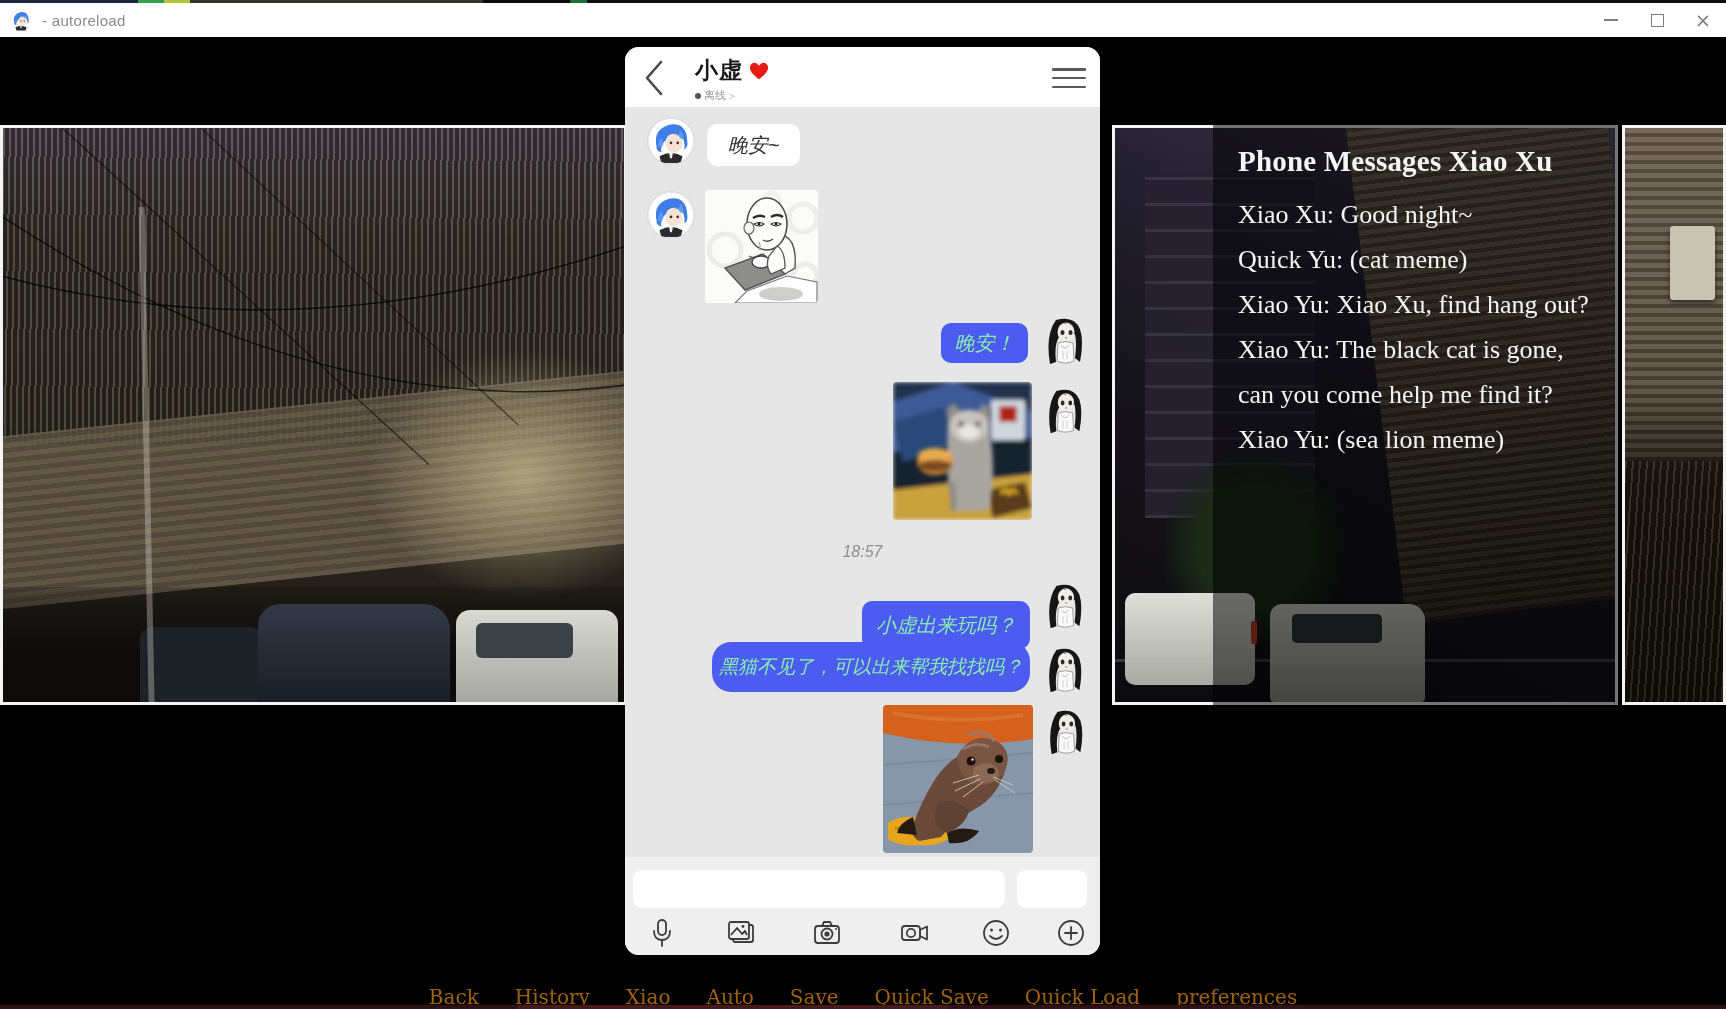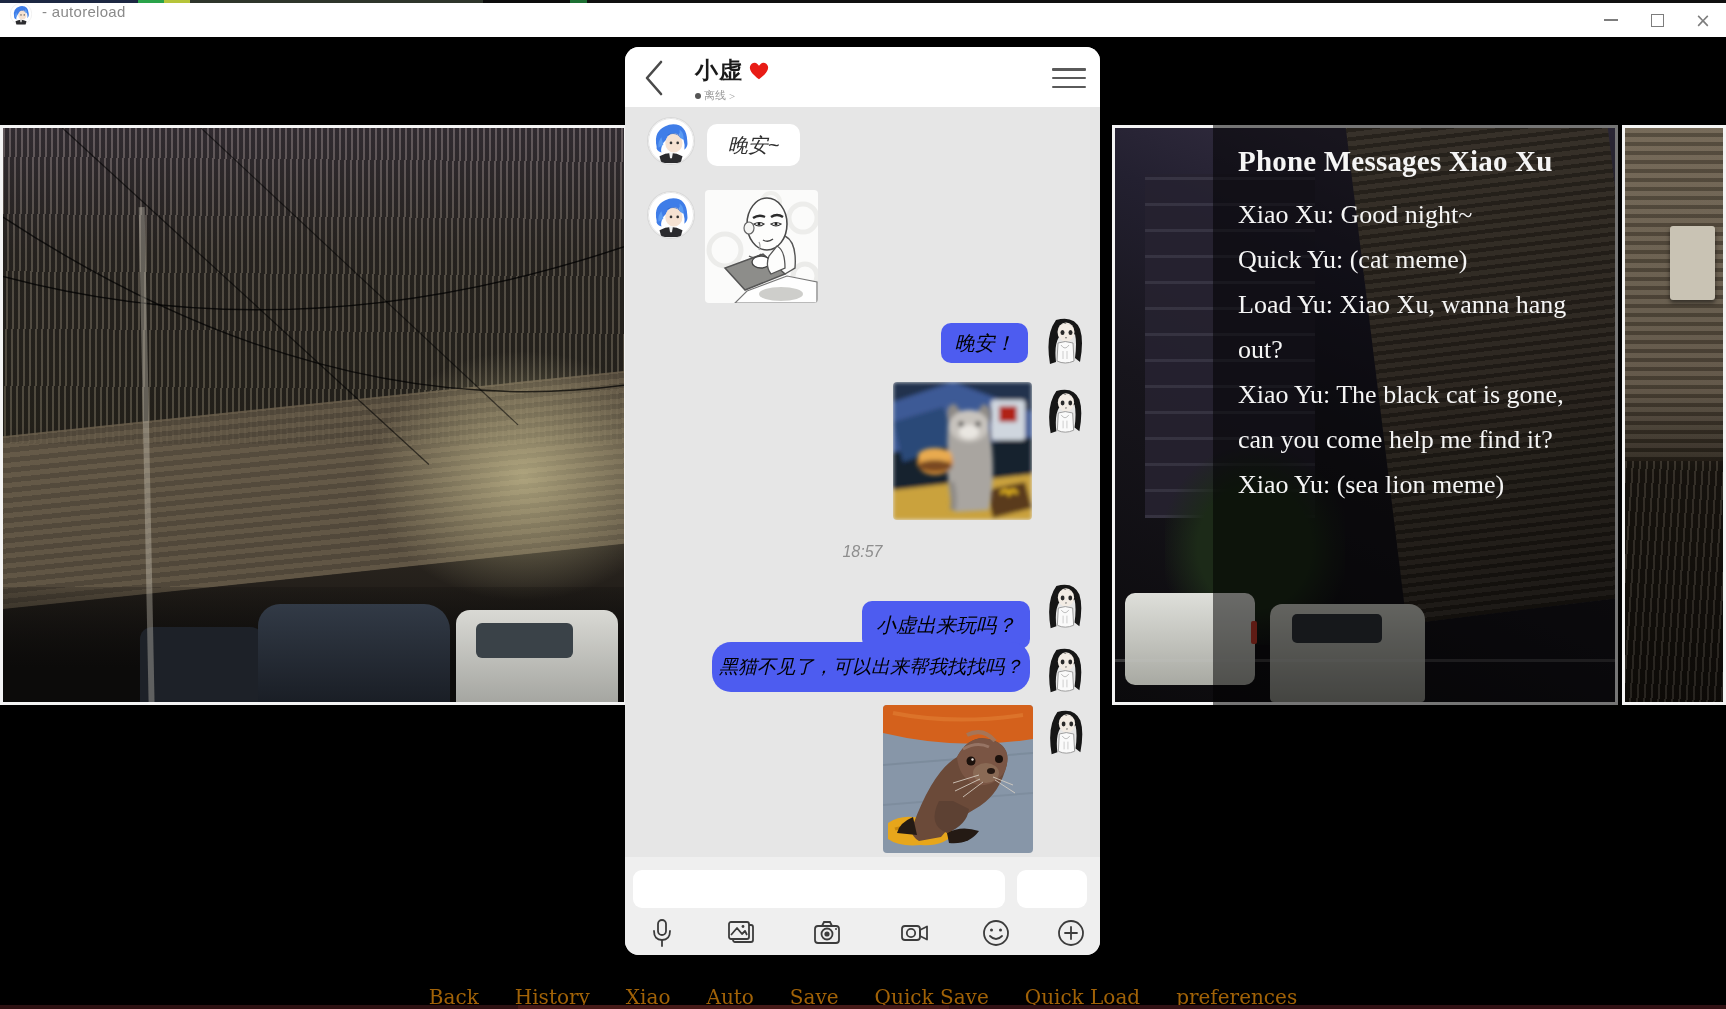--- a/index.html
+++ b/index.html
@@ -3,21 +3,21 @@
 <meta charset="utf-8">
 <style>
   html,body{margin:0;padding:0;background:#111;}
   *{box-sizing:border-box;}
   .stage{position:relative;width:1726px;height:1009px;background:#000;overflow:hidden;
          font-family:"Liberation Sans",sans-serif;}
   
   .top-edge{position:absolute;left:0;top:0;width:100%;height:3px;
     background:linear-gradient(90deg,#1c2742 0 8%,#2aa34a 8% 9.5%,#b6c43a 9.5% 11%,#2e352b 11% 28%,#0c0c0c 28% 33%,#1d6f33 33% 34%,#101010 34% 100%);}
   .titlebar{position:absolute;left:0;top:3px;width:100%;height:34px;background:#fff;
-    display:flex;padding-left:10px;}
+    display:flex;align-items:center;padding-left:10px;}
   .app-icon{width:22px;height:22px;margin-right:10px;}
   .title-text{font-size:15px;color:#8a8a8a;letter-spacing:.3px;}
   .win-controls{position:absolute;right:0;top:0;height:34px;display:flex;align-items:center;}
   .winbtn{width:46px;height:34px;display:flex;align-items:center;justify-content:center;cursor:default;}
   .glyph-min{width:14px;height:2px;background:#7d7d7d;}
   .glyph-max{width:13px;height:13px;border:1.5px solid #7d7d7d;}
   .glyph-close{font-size:19px;color:#7d7d7d;line-height:1;font-family:"DejaVu Sans",sans-serif;}
   
   .game{position:absolute;left:0;top:37px;width:1726px;height:968px;background:#000;overflow:hidden;}
   .bottom-edge{position:absolute;left:0;bottom:0;width:100%;height:4px;
@@ -85,21 +85,21 @@
   .ph-status .dot{width:6px;height:6px;border-radius:50%;background:#555;display:inline-block;}
   .ph-menu{position:absolute;right:14px;top:21px;width:34px;height:20px;cursor:pointer;display:flex;flex-direction:column;justify-content:space-between;}
   .ph-menu span{display:block;height:2.5px;background:#5a5a5a;border-radius:1px;}
   
   .chat{position:absolute;left:0;top:60px;width:100%;height:750px;background:#e6e6e6;font-style:italic;}
   .av{position:absolute;width:46px;height:46px;}
   .av-round{border-radius:50%;overflow:hidden;background:#fff;box-shadow:0 0 0 1px rgba(0,0,0,.06);}
   .bubble{position:absolute;border-radius:10px;display:flex;align-items:center;justify-content:center;
     white-space:nowrap;font-family:"Liberation Sans","DejaVu Sans",sans-serif;}
   .bubble-white{background:#fff;color:#2e2e2e;}
-  .bubble-blue{background:#4d5cf0;color:#000000;}
+  .bubble-blue{background:#4d5cf0;color:#86efac;}
   .msg-img{position:absolute;border-radius:4px;overflow:hidden;}
   .timestamp{position:absolute;left:0;width:100%;text-align:center;font-size:16px;color:#8e8e8e;}
   
   .composer{position:absolute;left:0;bottom:0;width:100%;height:98px;background:#efefef;}
   .ph-input{position:absolute;left:8px;top:13px;width:372px;height:38px;border:none;border-radius:9px;
     background:#fff;font-size:18px;padding:0 12px;outline:none;color:#333;}
   .ph-send{position:absolute;left:392px;top:13px;width:70px;height:38px;border:none;border-radius:9px;
     background:#fff;cursor:pointer;}
   .tool{position:absolute;top:60px;width:32px;height:32px;cursor:pointer;}
   .tool svg{width:100%;height:100%;}
@@ -195,21 +195,21 @@
       <div class="layer ps-base"></div>
       <div class="layer ps-brick"></div>
       <div class="layer ps-ac"></div>
       <div class="layer ps-fence"></div>
     </div>
 
     <div class="history">
       <div class="history-title">Phone Messages  Xiao Xu</div>
       <div class="history-line">Xiao Xu: Good night~</div>
       <div class="history-line">Quick Yu: (cat meme)</div>
-      <div class="history-line">Load Yu: Xiao Xu, wanna hang out?</div>
+      <div class="history-line">Xiao Yu: Xiao Xu, find hang out?</div>
       <div class="history-line">Xiao Yu: The black cat is gone, can you come help me find it?</div>
       <div class="history-line">Xiao Yu: (sea lion meme)</div>
     </div>
 
     <div class="phone">
 
       <div class="ph-header">
         <svg class="ph-back" viewBox="0 0 22 38">
           <polyline points="18,3 4,19 18,35" fill="none" stroke="#4a4a4a" stroke-width="2.6" stroke-linecap="round" stroke-linejoin="round"></polyline>
         </svg>

